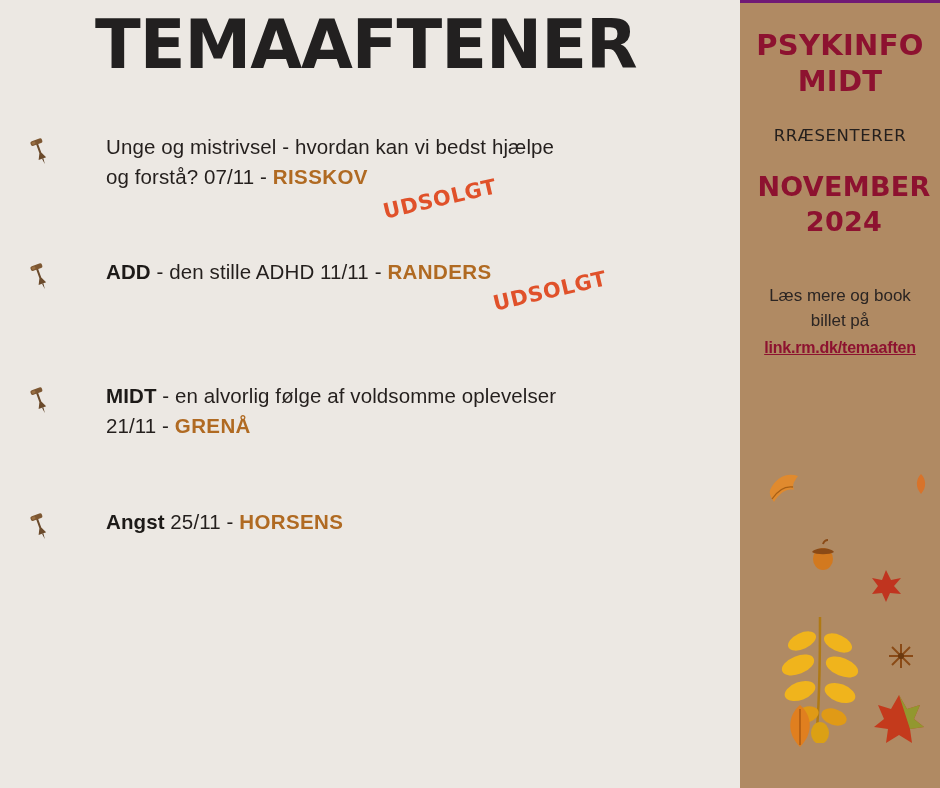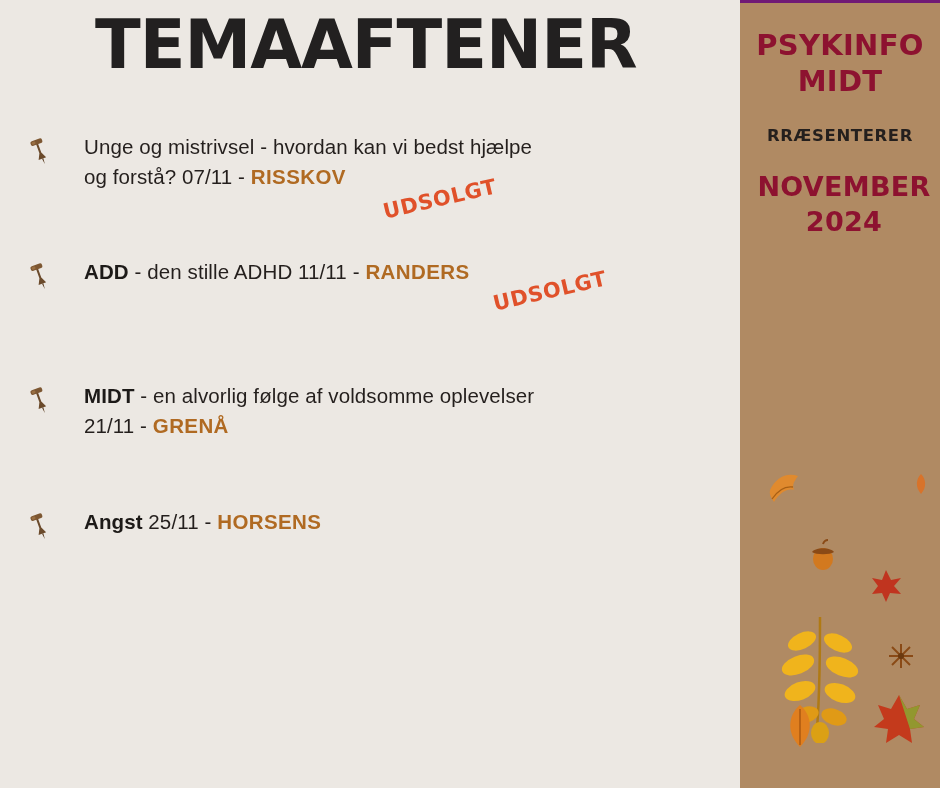--- a/index.html
+++ b/index.html
@@ -43,21 +43,21 @@
   }
   .events {
     position: absolute;
     left: 0;
     top: 132px;
     width: 740px;
   }
   .event {
     position: relative;
     min-height: 58px;
-    padding-left: 84px;
+    padding-left: 106px;
     margin-bottom: 66px;
   }
   .event:last-child { margin-bottom: 0; margin-top: 7px; }
   .pin {
     position: absolute;
     left: 26px;
     top: 6px;
     width: 28px;
     height: 28px;
   }
@@ -105,21 +105,21 @@
     font-family: "DejaVu Sans", sans-serif;
     font-weight: bold;
     font-size: 29px;
     line-height: 1.25;
     color: #8d1230;
     letter-spacing: .3px;
   }
   .presents {
     margin-top: 26px;
     font-family: "DejaVu Sans", sans-serif;
-    font-weight: bold;
+    font-weight: normal;
     font-size: 16.5px;
     color: #241f1d;
     letter-spacing: .6px;
   }
   .monthyear {
     margin-top: 24px;
     font-family: "DejaVu Sans", sans-serif;
     font-weight: bold;
     font-size: 27px;
     line-height: 1.3;
@@ -243,20 +243,25 @@
       <div>MIDT</div>
     </div>
 
     <div class="presents">RRÆSENTERER</div>
 
     <div class="monthyear">
       <div>NOVEMBER</div>
       <div>2024</div>
     </div>
 
+    <div class="booking">
+      <div>Læs mere og book</div>
+      <div>billet på</div>
+      <a class="link" href="#">link.rm.dk/temaaften</a>
+    </div>
 
     <span class="leaf leaf-a">
       <svg width="44" height="40" viewBox="0 0 44 40">
         <path d="M6 22 C12 10 22 4 34 8 C30 14 28 16 30 22 C24 20 16 24 10 34 C7 30 5 26 6 22 Z" fill="#e08a2e"></path>
         <path d="M8 31 C14 22 22 18 29 19" stroke="#a85f14" stroke-width="1.3" fill="none"></path>
       </svg>
     </span>
     <span class="leaf leaf-b">
       <svg width="18" height="22" viewBox="0 0 18 22">
         <path d="M9 1 C14 6 15 14 9 21 C3 14 4 6 9 1 Z" fill="#d8732a"></path>

